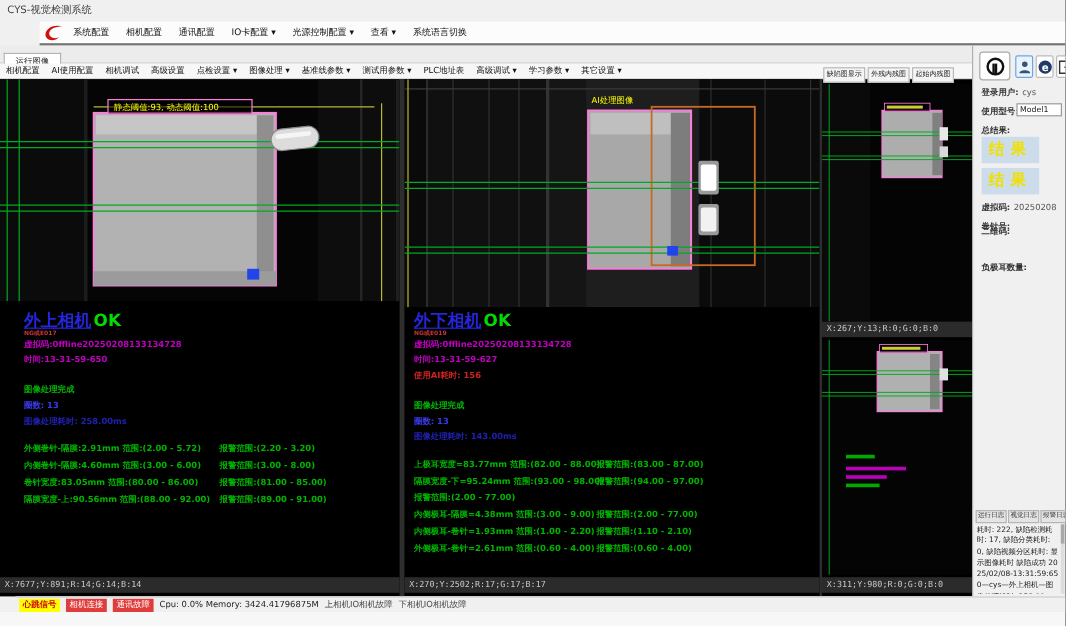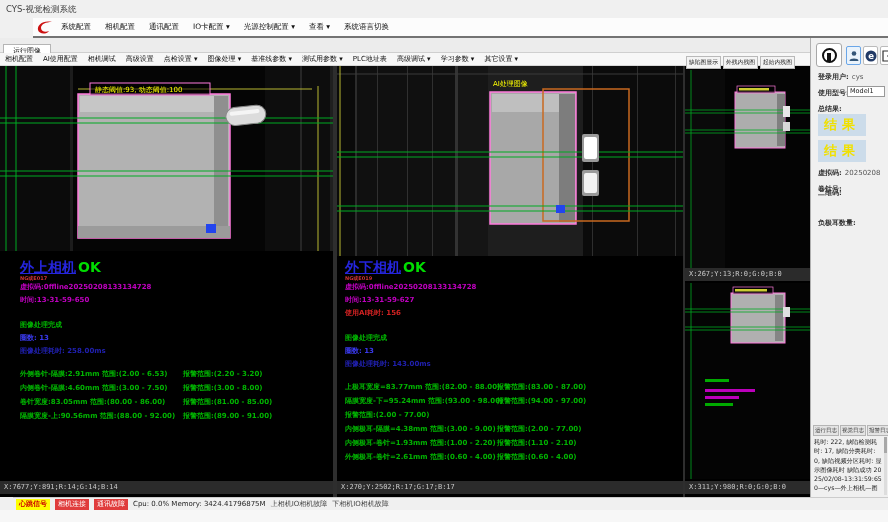--- a/index.html
+++ b/index.html
@@ -248,25 +248,25 @@
       <span class="cam">外上相机</span><span class="ok">OK</span>
     </div>
     <div class="ng">NG或E017</div>
     <div class="iline c-mag">虚拟码:0ffline20250208133134728</div>
     <div class="iline c-mag">时间:13-31-59-650</div>
     <div class="iline c-grn">图像处理完成</div>
     <div class="iline c-blu">圈数: 13</div>
     <div class="iline c-dkb">图像处理耗时: 258.00ms</div>
     <div class="meas">
       <div class="mrow">
-        <span class="mname">外侧卷针-隔膜:2.91mm 范围:(2.00 - 6.53)</span>
+        <span class="mname">外侧卷针-隔膜:2.91mm 范围:(2.00 - 5.72)</span>
         <span>报警范围:(2.20 - 3.20)</span>
       </div>
       <div class="mrow">
-        <span class="mname">内侧卷针-隔膜:4.60mm 范围:(3.00 - 7.50)</span>
+        <span class="mname">内侧卷针-隔膜:4.60mm 范围:(3.00 - 6.00)</span>
         <span>报警范围:(3.00 - 8.00)</span>
       </div>
       <div class="mrow">
         <span class="mname">卷针宽度:83.05mm 范围:(80.00 - 86.00)</span>
         <span>报警范围:(81.00 - 85.00)</span>
       </div>
       <div class="mrow">
         <span class="mname">隔膜宽度-上:90.56mm 范围:(88.00 - 92.00)</span>
         <span>报警范围:(89.00 - 91.00)</span>
       </div>

